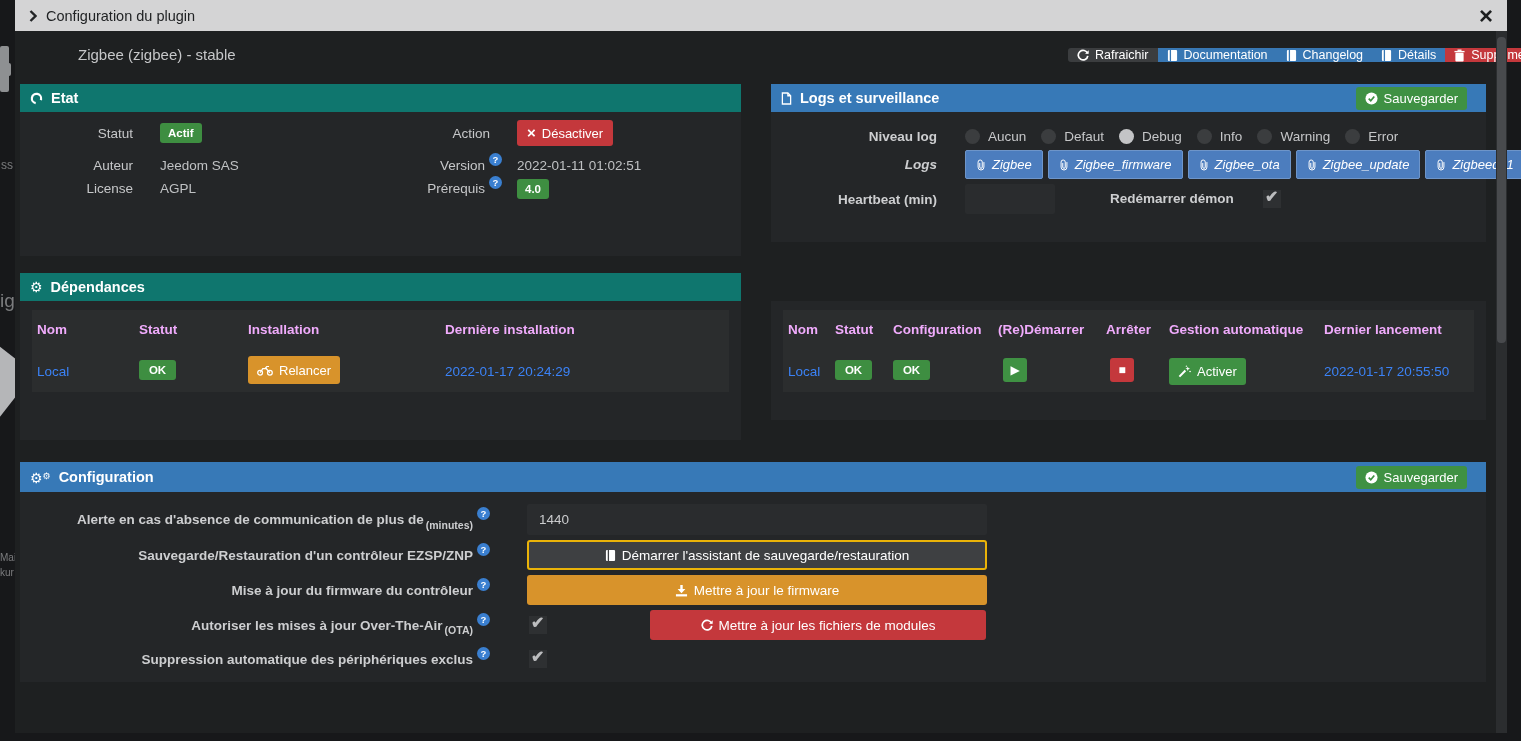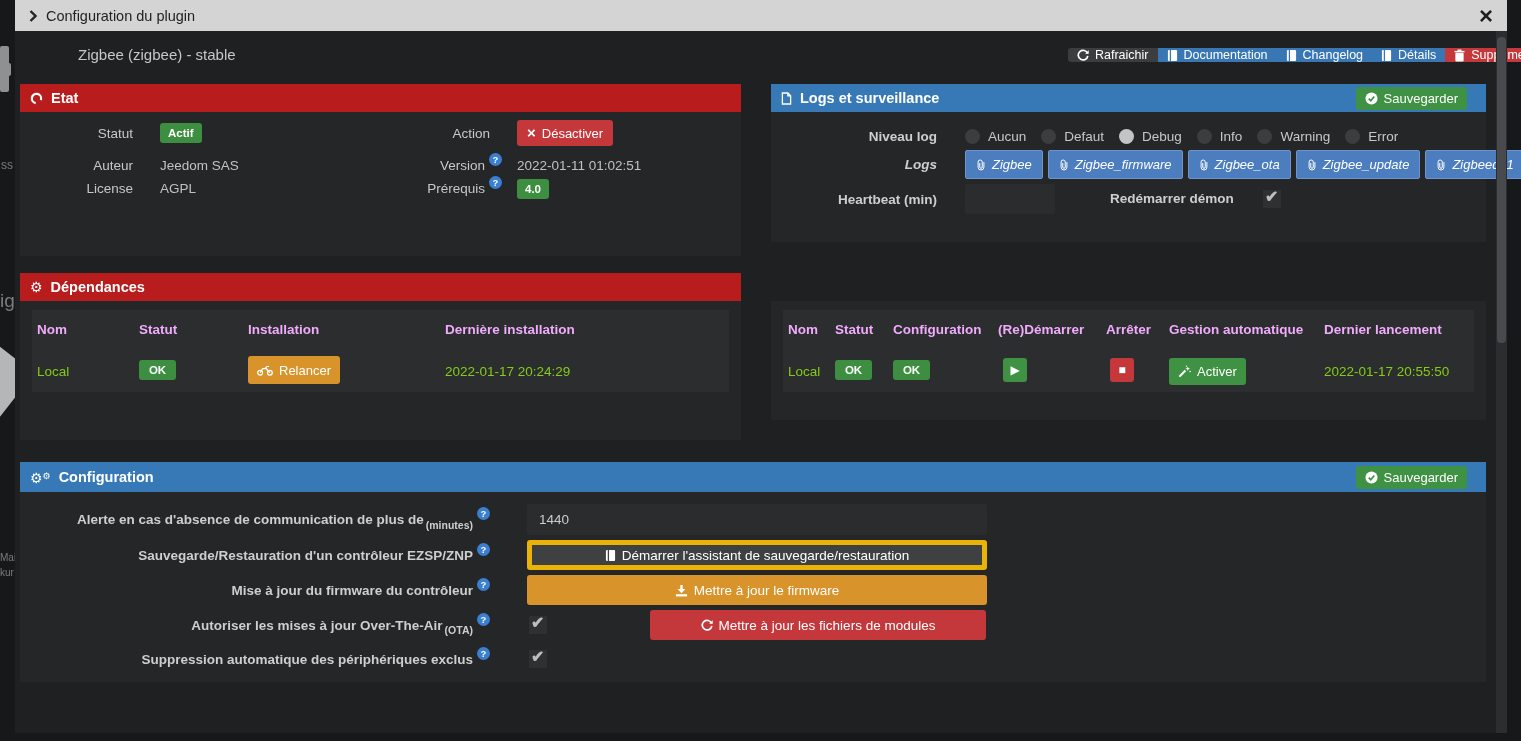--- a/index.html
+++ b/index.html
@@ -31,21 +31,21 @@
   .tbtn.red  { background:#c4383c; border-radius:0 3px 3px 0; }
 
   
   .scrollbar { position:absolute; left:1481px; top:0; width:11px; bottom:0; background:#2b2d2f; }
   .scrollthumb { position:absolute; left:1px; top:6px; width:9px; height:306px; background:#484a4d; border-radius:4px; }
 
   
   .panel { position:absolute; }
   .phead { position:absolute; left:0; right:0; top:0; height:28px; display:flex; align-items:center;
            gap:8px; padding:0 10px; color:#fff; font-size:14.5px; font-weight:700; }
-  .phead.green { background:#b91c1c; }
+  .phead.green { background:#0f766e; }
   .phead.blue  { background:#3779b7; }
   .pbody { position:absolute; left:0; right:0; bottom:0; background:#242628; }
   .savebtn { position:absolute; right:19px; top:3px; height:23px; display:flex; align-items:center; gap:6px;
              background:#3f9143; color:#fff; font-size:13px; font-weight:400; padding:0 9px; border-radius:3px; cursor:pointer; }
 
   .row { position:absolute; left:0; right:0; }
   .lbl { color:#c6c7c9; font-size:13.5px; }
   .lbl-box { position:absolute; display:flex; align-items:center; justify-content:flex-end; }
   .val { color:#bfc1c3; font-size:13.5px; }
   .blbl { font-weight:600; color:#cdced0; }
@@ -75,31 +75,31 @@
   .checkbox { position:absolute; width:18px; height:18px; background:#2e3032; cursor:pointer; }
   .checkbox.checked::after { content:"\2714"; position:absolute; left:2px; top:-3px;
                              color:#bcbdbf; font-size:16px; font-weight:700; }
 
   .tinput { position:absolute; background:#2a2c2e; border:none; color:#cbccce; font-size:13.5px;
             font-family:"Liberation Sans",sans-serif; border-radius:2px; padding:0 12px; }
 
   
   .tablebox { position:absolute; background:#2b2d2e; }
   .th { position:absolute; top:12px; color:#f0abfc; font-size:13.5px; font-weight:700;text-align:center; }
-  .td { position:absolute; top:54px; color:#84cc16; font-size:13.5px; }
+  .td { position:absolute; top:54px; color:#3b82f6; font-size:13.5px; }
 
   .sqbtn { position:absolute; width:24px; height:24px; display:flex; align-items:center; justify-content:center;
            border-radius:3px; color:#fff; cursor:pointer; }
 
   .cfgrow { position:absolute; left:0; right:0; }
   .cfg-lbl { position:absolute; left:0; width:470px; height:100%; display:flex; align-items:center;
              justify-content:flex-end; text-align:right; }
   .cfg-ctl { position:absolute; left:507px; width:460px; height:100%; }
   .unit { font-size:10.5px; color:#cdced0; font-weight:600; align-self:flex-end; margin:0 0 4px 2px; }
-  .cbtn-dark { background:#3e4042; border:5px solid #eab308; width:100%; height:100%; font-size:13.5px; }
+  .cbtn-dark { background:#3e4042; border:2px solid #eab308; width:100%; height:100%; font-size:13.5px; }
   .wfull { width:100%; height:100%; font-size:13.5px; }
   svg { flex:none; }
 </style>
 </head>
 <body>
 
 <div class="stage">
 
   <div>
     <div class="bg-plus-v"></div>

